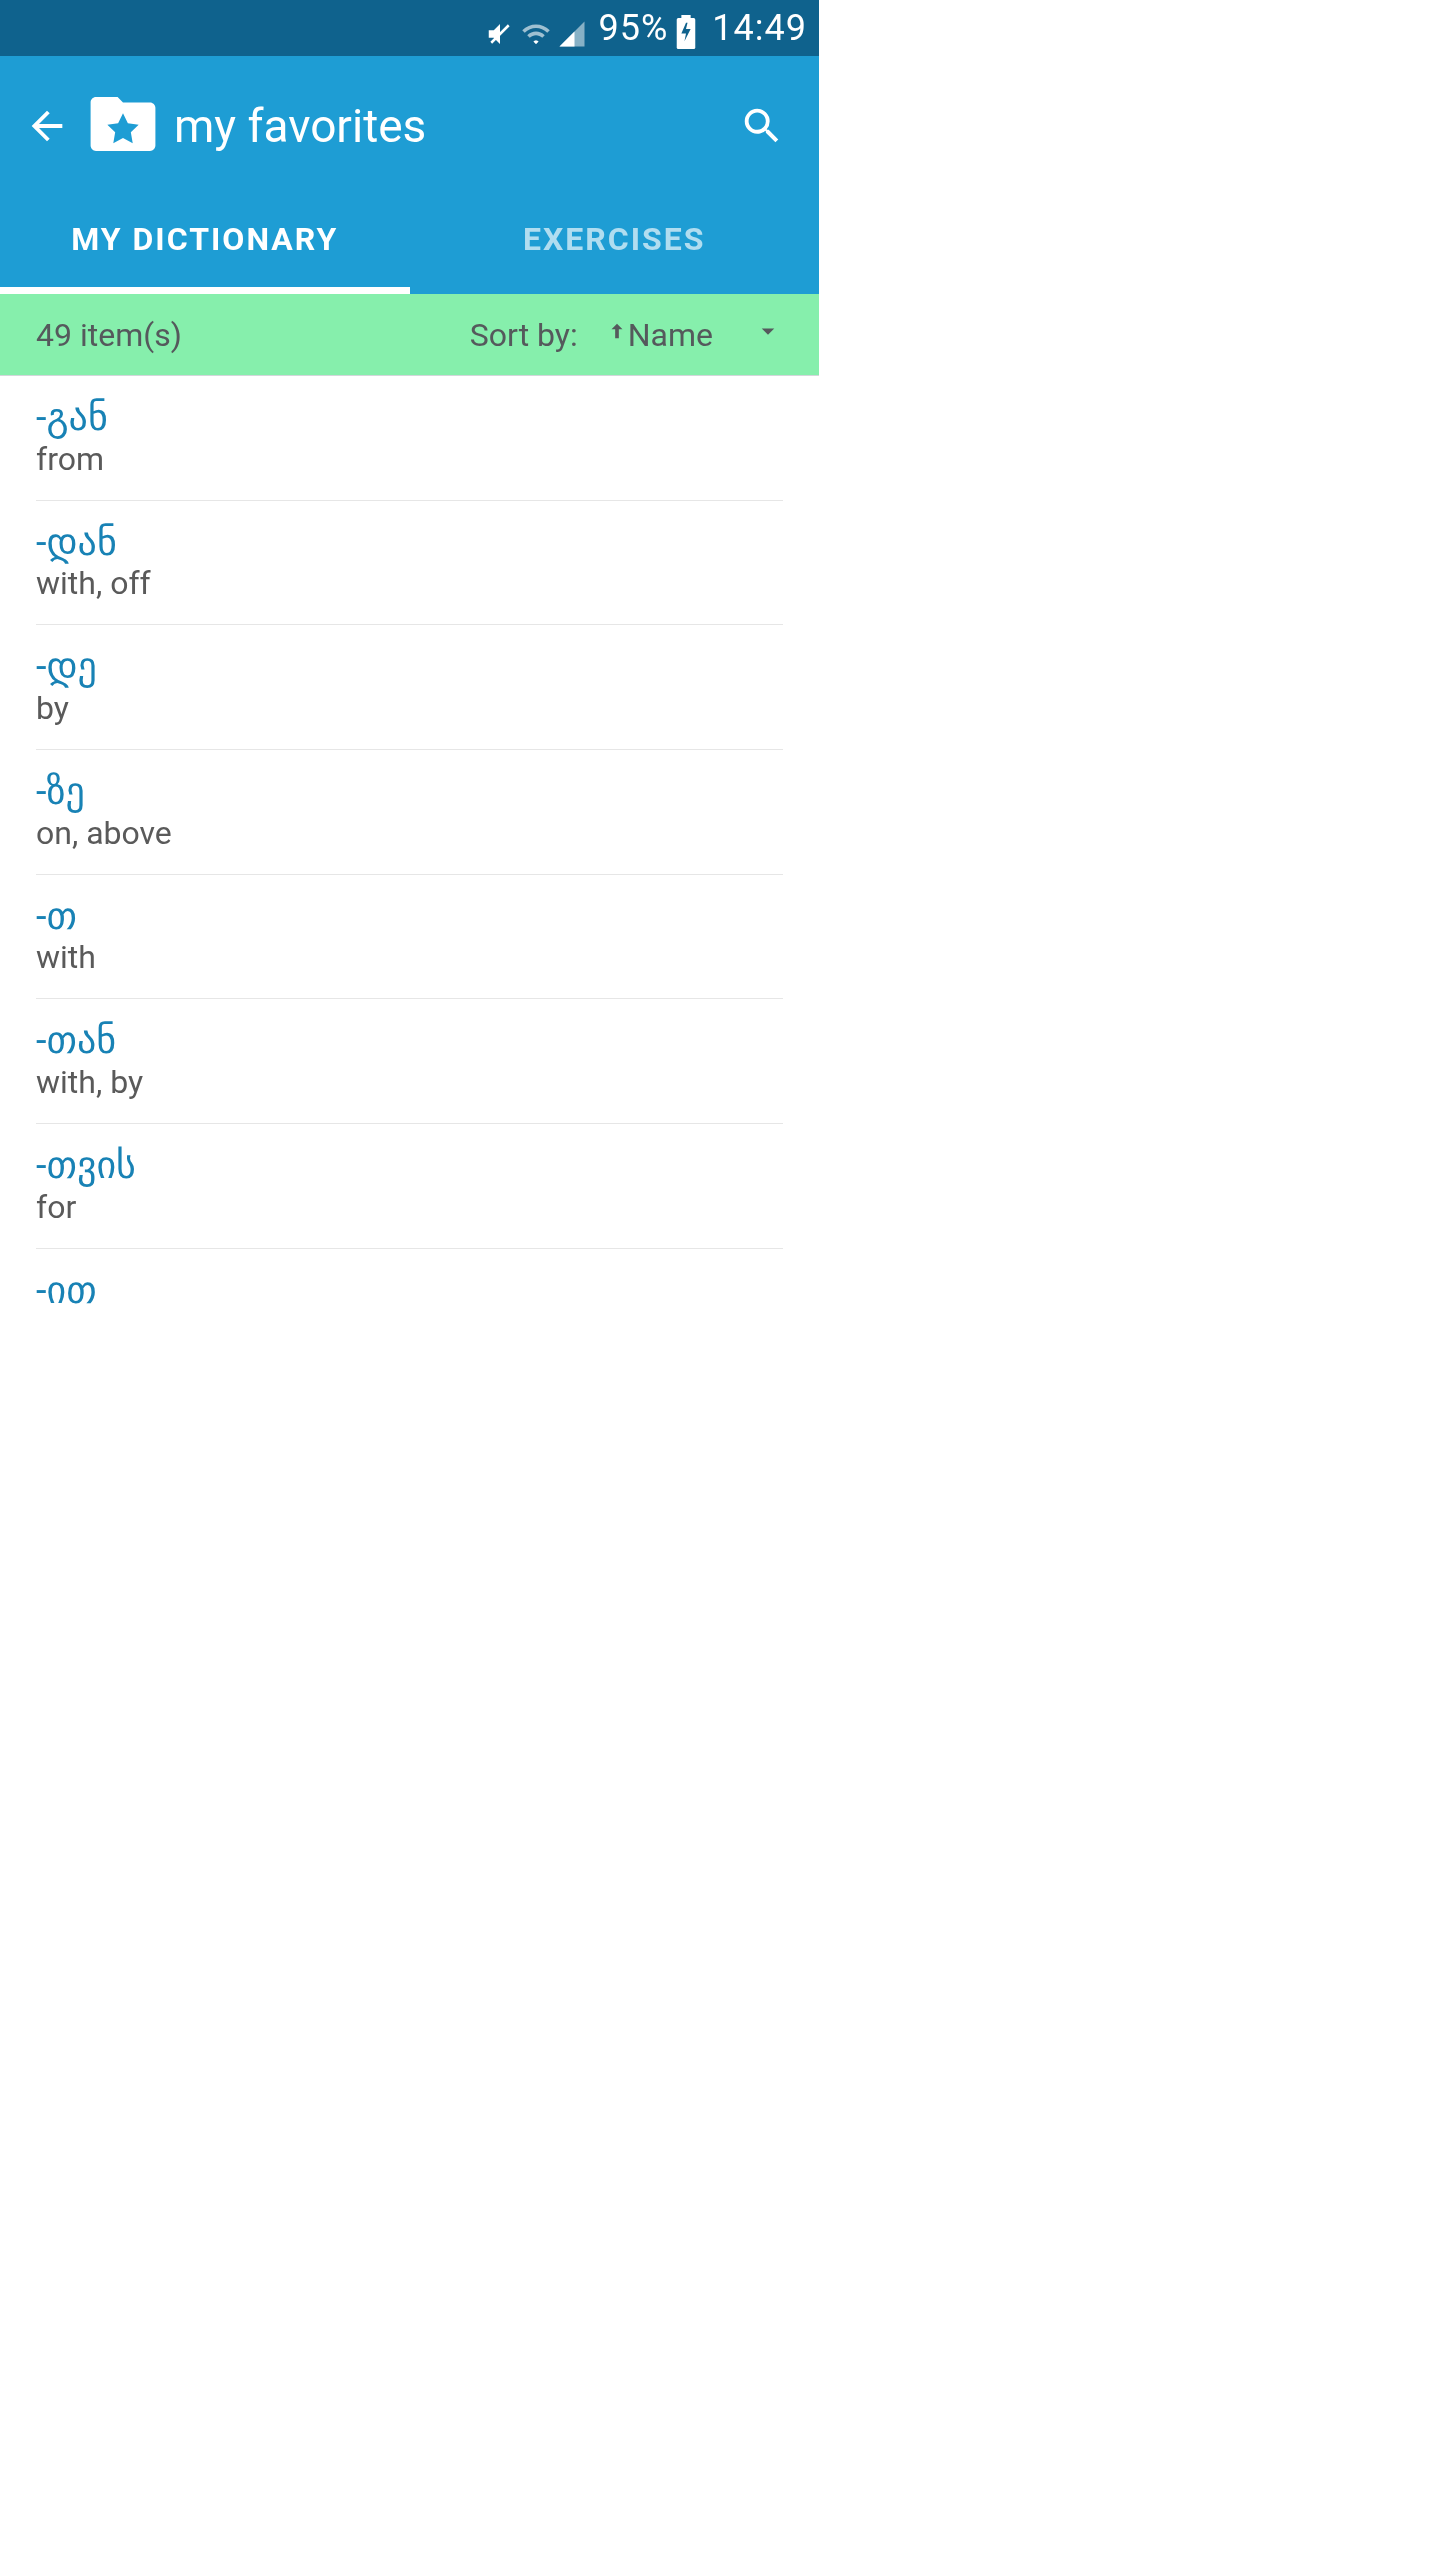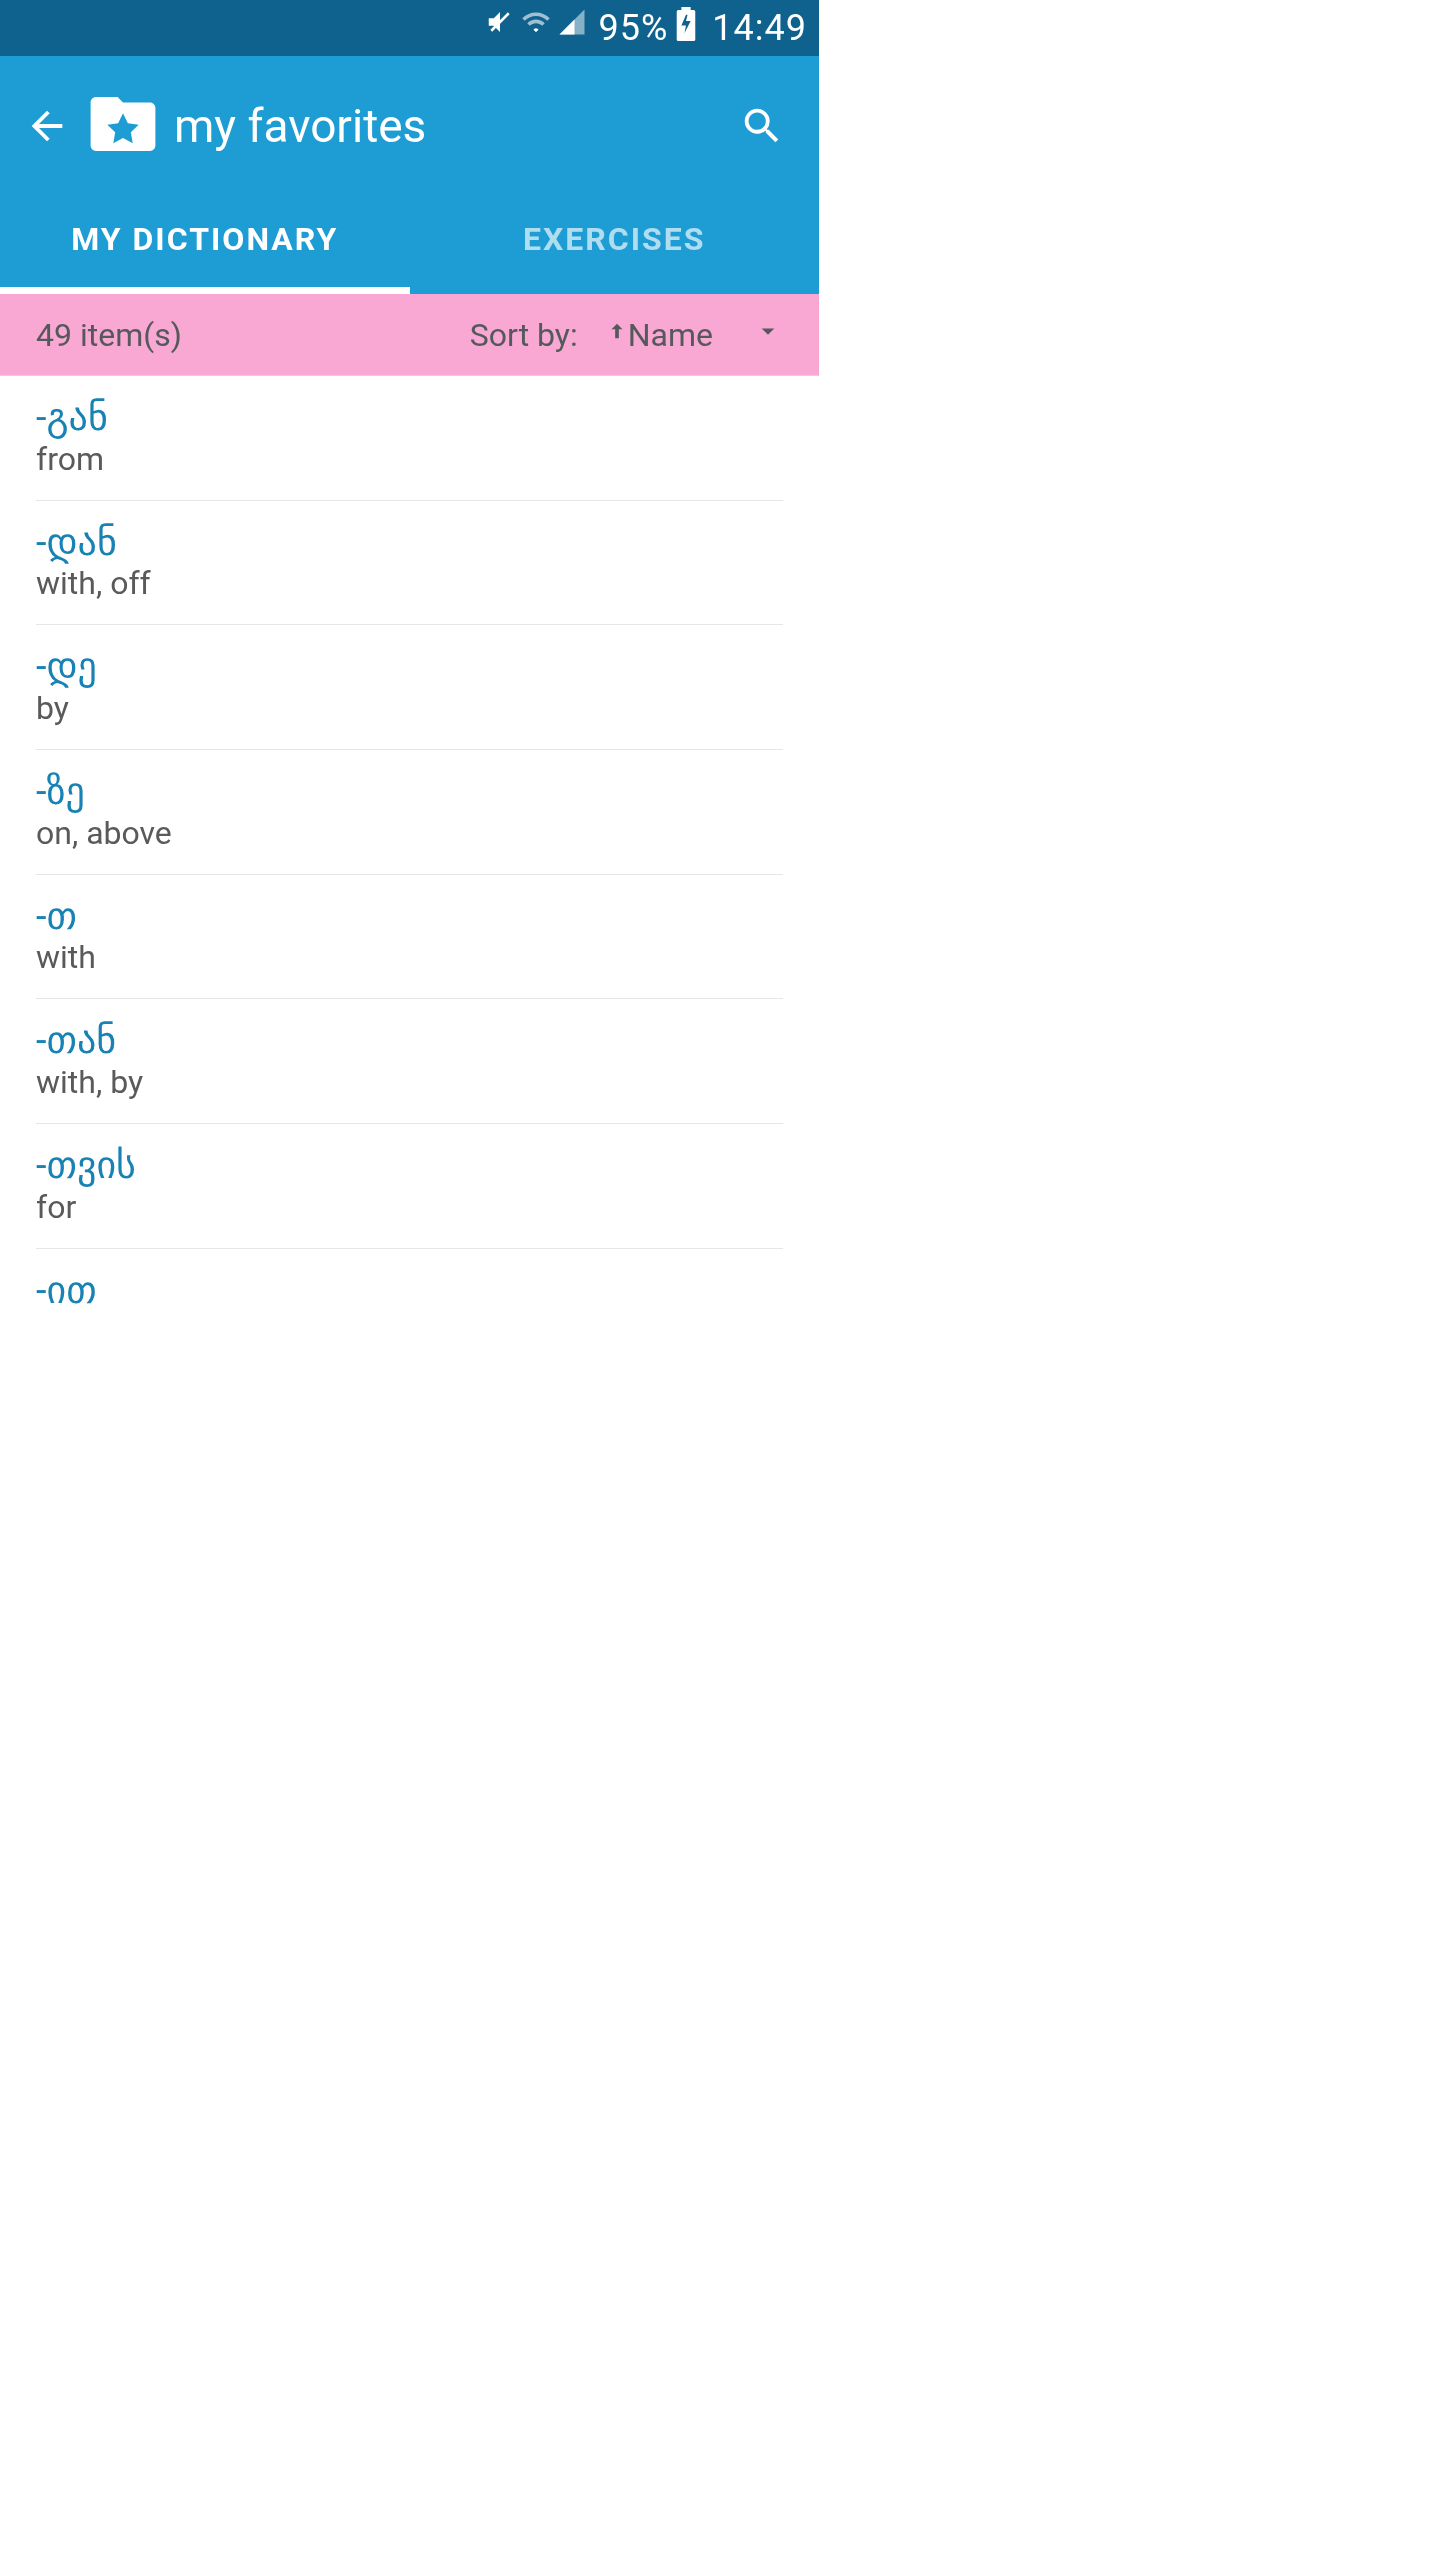--- a/index.html
+++ b/index.html
@@ -18,21 +18,21 @@
   color: #ffffff;
   display: flex;
   align-items: center;
   justify-content: flex-end;
   padding: 0 12px;
   font-size: 36px;
   letter-spacing: 1px;
 }
 .status-bar .icons {
   display: flex;
-  align-items: flex-start;
+  align-items: flex-end;
   gap: 6px;
 }
 .status-bar svg { display: block; }
 .status-bar .pct { margin: 0 2px 0 6px; }
 .status-bar .time { margin-left: 10px; }
 
 
 .app-bar {
   background: #1e9dd4;
   color: #ffffff;
@@ -79,21 +79,21 @@
   content: "";
   position: absolute;
   left: 0; right: 0; bottom: 0;
   height: 7px;
   background: #ffffff;
 }
 
 
 .sort-bar {
   height: 82px;
-  background: #f9a8d4;
+  background: #86efac;
   border-bottom: 1px solid #d2d7da;
   display: flex;
   align-items: center;
   padding: 0 36px;
   font-size: 32px;
   color: #55595c;
 }
 .sort-bar .count { flex: 1; }
 .sort-bar .sort-by { margin-right: 28px; }
 .sort-bar .sort-field {

